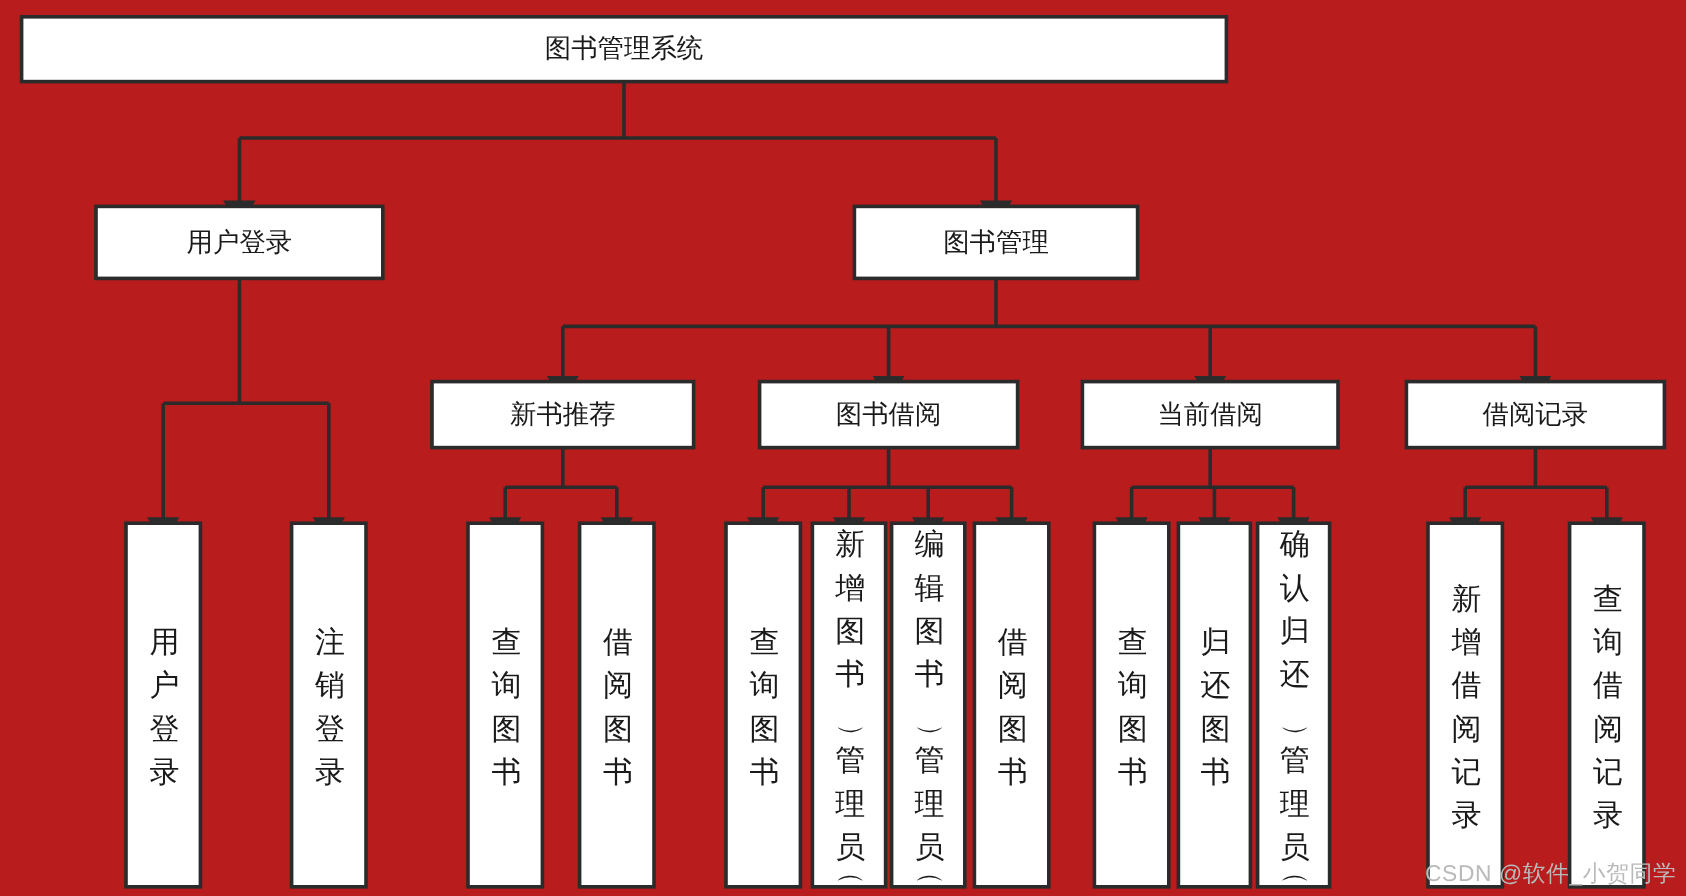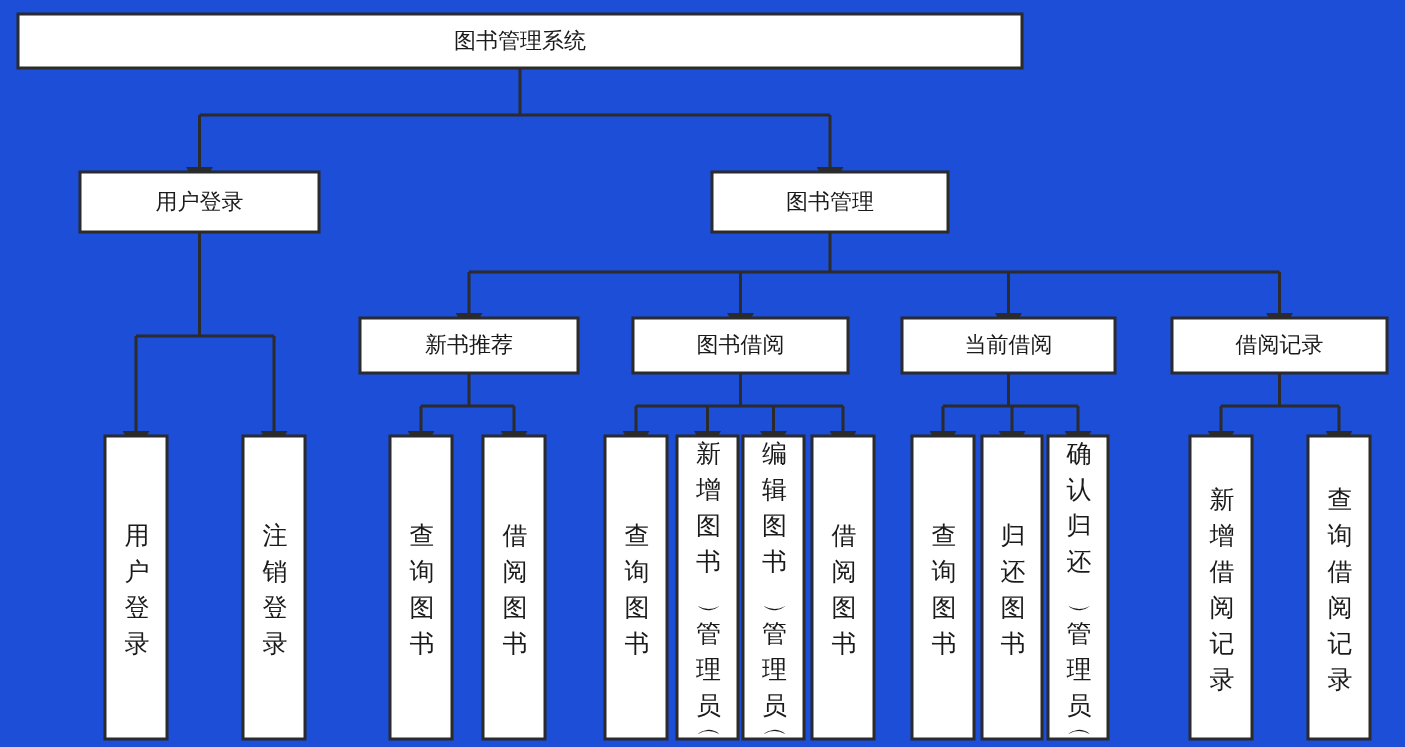--- a/index.html
+++ b/index.html
@@ -1,20 +1,20 @@
 <!DOCTYPE html>
 <html><head>
 <meta charset="utf-8">
 <style>
   html,body{margin:0;padding:0;background:#ffffff;}
   body{
     font-family:"Liberation Sans","DejaVu Sans",sans-serif;
     width:1405px;height:747px;overflow:hidden;
   }
-  #stage{position:relative;width:1405px;height:747px;background:#1d4ed8;}
+  #stage{position:relative;width:1405px;height:747px;background:#b91c1c;}
   svg#diagram{position:absolute;inset:0;width:1405px;height:747px;}
   .node-rect{fill:#ffffff;stroke:#2b2b2b;stroke-width:3;}
   .edge{stroke:#2b2b2b;stroke-width:3;fill:none;stroke-linecap:butt;}
   .node-label{
     font-family:"Liberation Sans","DejaVu Sans",sans-serif;
     fill:#1a1a1a;font-size:22px;
     dominant-baseline:middle;text-anchor:middle;
   }
   .vlabel{
     font-family:"Liberation Sans","DejaVu Sans",sans-serif;
@@ -221,13 +221,14 @@
           <rect x="1308" y="436" width="62" height="303" class="node-rect"></rect>
           <text x="1340" y="507.58" class="vlabel">查</text>
           <text x="1340" y="543.5799999999999" class="vlabel">询</text>
           <text x="1340" y="579.5799999999999" class="vlabel">借</text>
           <text x="1340" y="615.5799999999999" class="vlabel">阅</text>
           <text x="1340" y="651.5799999999999" class="vlabel">记</text>
           <text x="1340" y="687.5799999999999" class="vlabel">录</text>
         </g>
       </g>
   </svg>
+  <div class="watermark">CSDN @软件_小贺同学</div>
 </div>
 
 </body></html>

